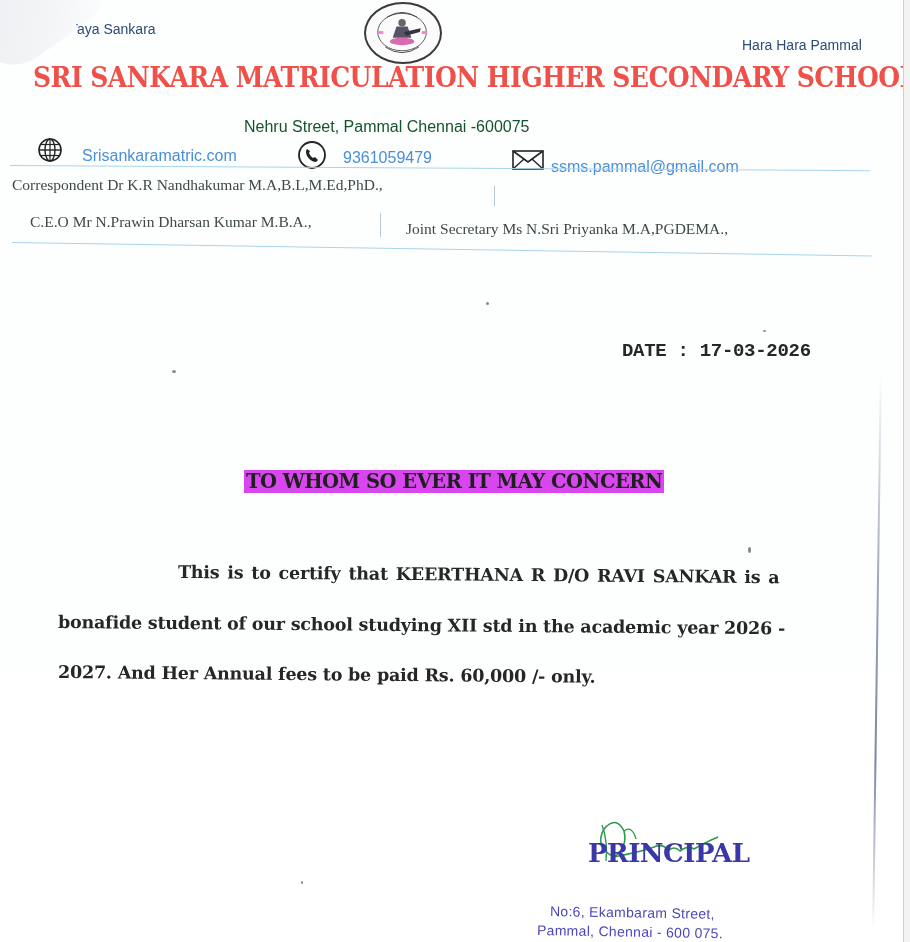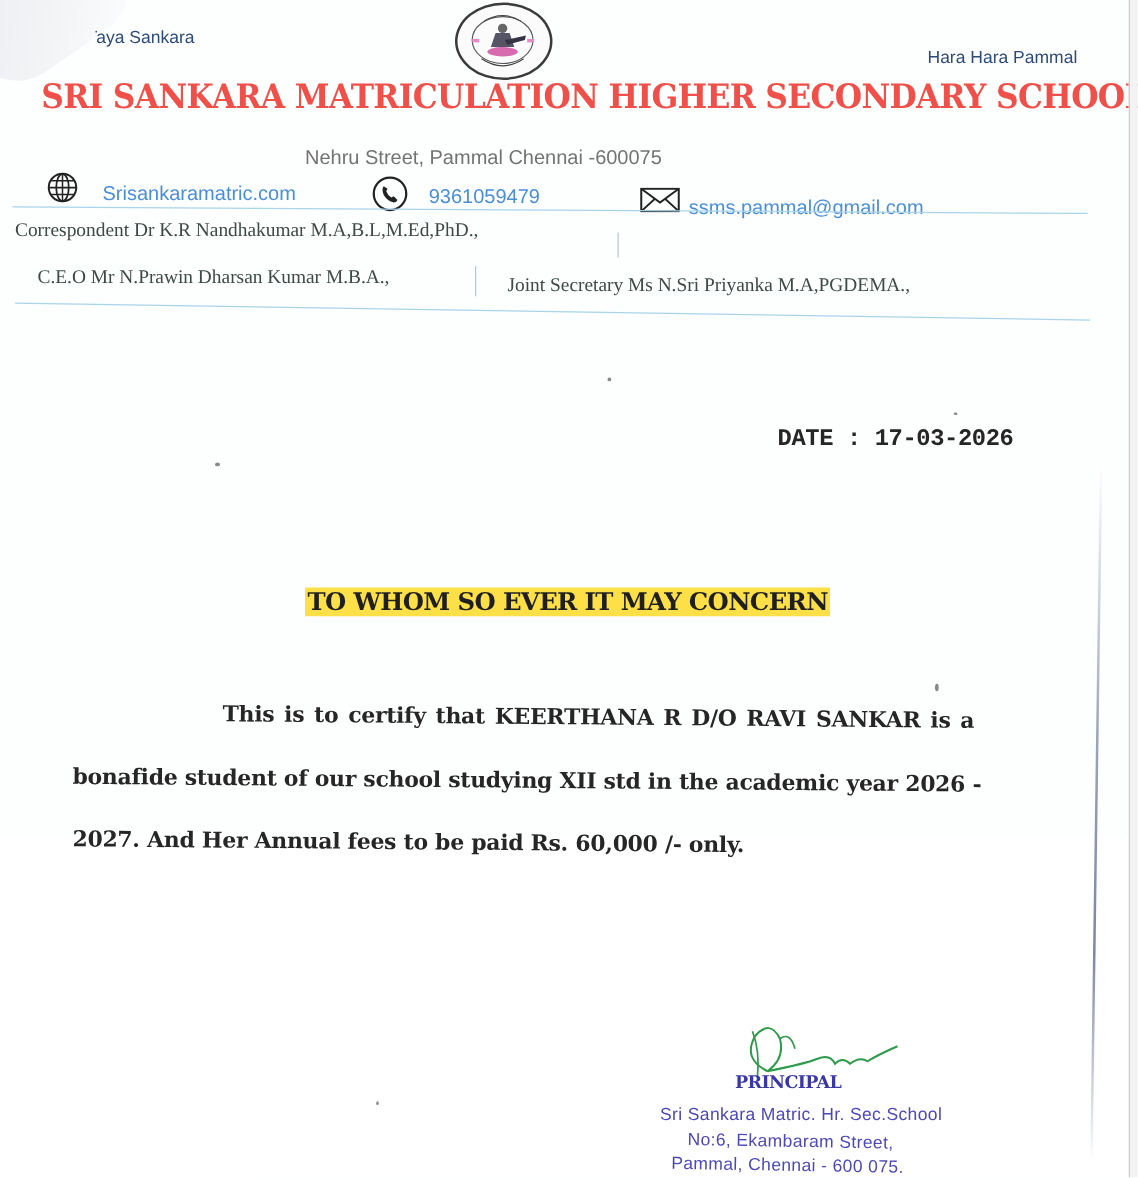--- a/index.html
+++ b/index.html
@@ -19,31 +19,31 @@
   .greet { font-size:14px; color:#2d4a78; }
   .emblem {
     left:364px; top:2px; width:78px; height:62px; border-radius:50%;
     border:2px solid #3b3b3b; background:#fbfbfb; box-sizing:border-box;
   }
   .emblem svg { width:100%; height:100%; }
   .school-name {
     left:33px; top:62px; font-family:"DejaVu Serif", serif; font-weight:bold;
     font-size:27px; color:#f0504a; letter-spacing:-0.6px; transform:scaleX(0.93); transform-origin:left;
   }
-  .address { left:244px; top:118px; font-size:16px; color:#737373; }
+  .address { left:244px; top:118px; font-size:16px; color:#14532d; }
   .contact { font-size:16px; color:#4a8fd6; }
   .icon { position:absolute; }
   .rule { position:absolute; height:1px; background:#a9d4ec; }
   .staff { font-family:"Liberation Serif", serif; font-size:15.5px; color:#3e4a45; }
   .vbar { position:absolute; width:1px; background:#b8c7d0; }
   .date { left:622px; top:340px; font-family:Liberation Mono, monospace; font-weight:bold; font-size:19px; color:#262626; letter-spacing:-0.3px; }
-  .heading { left:244px; top:470px; font-family:"DejaVu Serif", serif; font-weight:bold; font-size:19.5px; color:#1f1f1f; letter-spacing:-0.5px; background:#fde047; padding:0 2px; }
+  .heading { left:244px; top:470px; font-family:"DejaVu Serif", serif; font-weight:bold; font-size:19.5px; color:#1f1f1f; letter-spacing:-0.5px; background:#d946ef; padding:0 2px; }
   .body-text { font-family:"DejaVu Serif", serif; font-weight:bold; font-size:17.5px; color:#262626; letter-spacing:-0.2px; }
   .signature { position:absolute; left:584px; top:817px; width:140px; height:50px; }
-  .principal { left:588px; top:858px; font-family:"DejaVu Serif", serif; font-weight:bold; font-size:14px; color:#3a37a6; letter-spacing:-0.5px; }
+  .principal { left:588px; top:838px; font-family:"DejaVu Serif", serif; font-weight:bold; font-size:26px; color:#3a37a6; letter-spacing:-0.5px; }
   .stamp { font-size:14px; color:#4c48b8; letter-spacing:0.3px; }
   .pen-line { position:absolute; left:876px; top:370px; width:2px; height:560px; background:linear-gradient(#ffffff,#9aa3b8 40%,#7b86a6 70%,#ffffff); transform:rotate(0.8deg); }
   .speck { position:absolute; background:#888; border-radius:50%; }
 </style>
 </head>
 <body>
 
 <div class="page">
   <div class="fold"></div>
 
@@ -114,21 +114,20 @@
   <div class="abs body-text" style="left:178px;top:562px;word-spacing:2px;transform:rotate(0.5deg);transform-origin:left;">This is to certify that  KEERTHANA R   D/O RAVI SANKAR is a</div>
   <div class="abs body-text" style="left:58px;top:612px;transform:rotate(0.5deg);transform-origin:left;">bonafide student of our school studying  XII std  in the academic year 2026 -</div>
   <div class="abs body-text" style="left:58px;top:662px;transform:rotate(0.5deg);transform-origin:left;">2027. And Her Annual  fees  to  be  paid  Rs. 60,000 /- only.</div>
 
   <svg class="signature" viewBox="0 0 140 50">
     <path d="M30 40 Q10 30 20 12 Q32 -2 40 14 Q44 30 30 40 Q60 34 70 30 Q80 26 84 34 Q90 28 96 34 Q104 28 110 32 Q120 26 134 20" fill="none" stroke="#2e9a4a" stroke-width="1.6"></path>
     <path d="M18 8 Q24 24 22 44" fill="none" stroke="#2e9a4a" stroke-width="1.4"></path>
     <path d="M40 14 Q48 8 52 22" fill="none" stroke="#2e9a4a" stroke-width="1.3"></path>
   </svg>
   <div class="abs principal">PRINCIPAL</div>
-  <div class="abs stamp" style="left:528px;top:883px;">Sri Sankara Matric. Hr. Sec.School</div>
   <div class="abs stamp" style="left:550px;top:903px;transform:rotate(1deg);transform-origin:left;">No:6, Ekambaram Street,</div>
   <div class="abs stamp" style="left:537px;top:922px;transform:rotate(1deg);transform-origin:left;">Pammal, Chennai - 600 075.</div>
 
   <div class="pen-line"></div>
   <div class="speck" style="left:486px;top:302px;width:3px;height:3px;"></div>
   <div class="speck" style="left:763px;top:330px;width:3px;height:2px;"></div>
   <div class="speck" style="left:172px;top:370px;width:4px;height:3px;"></div>
   <div class="speck" style="left:748px;top:547px;width:3px;height:6px;"></div>
   <div class="speck" style="left:301px;top:881px;width:2px;height:3px;"></div>
 </div>

